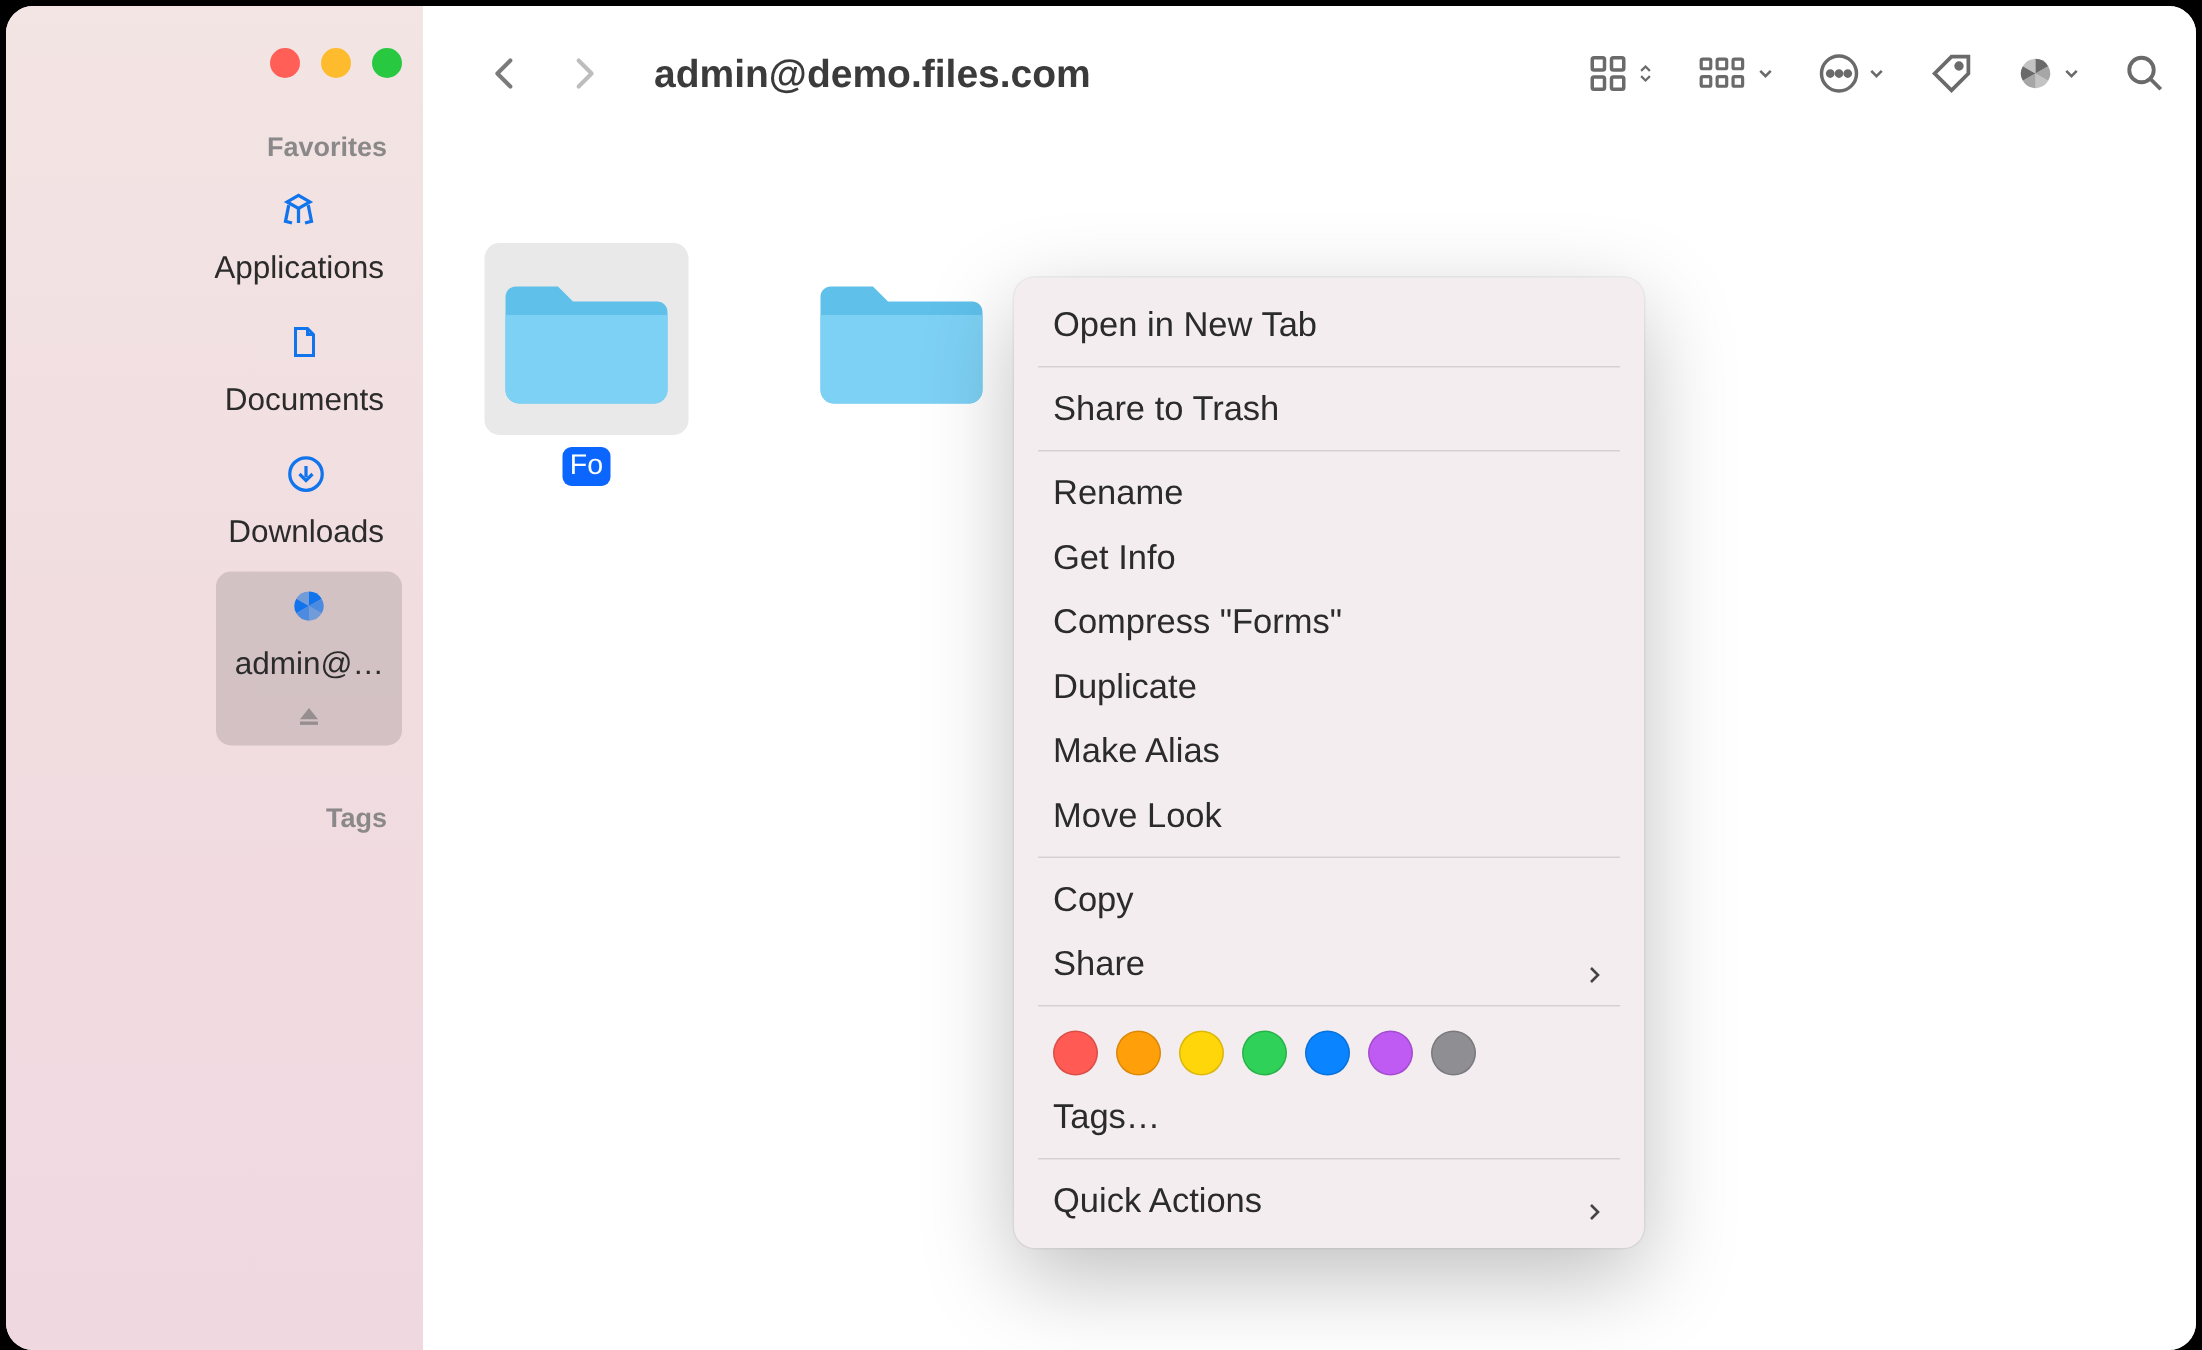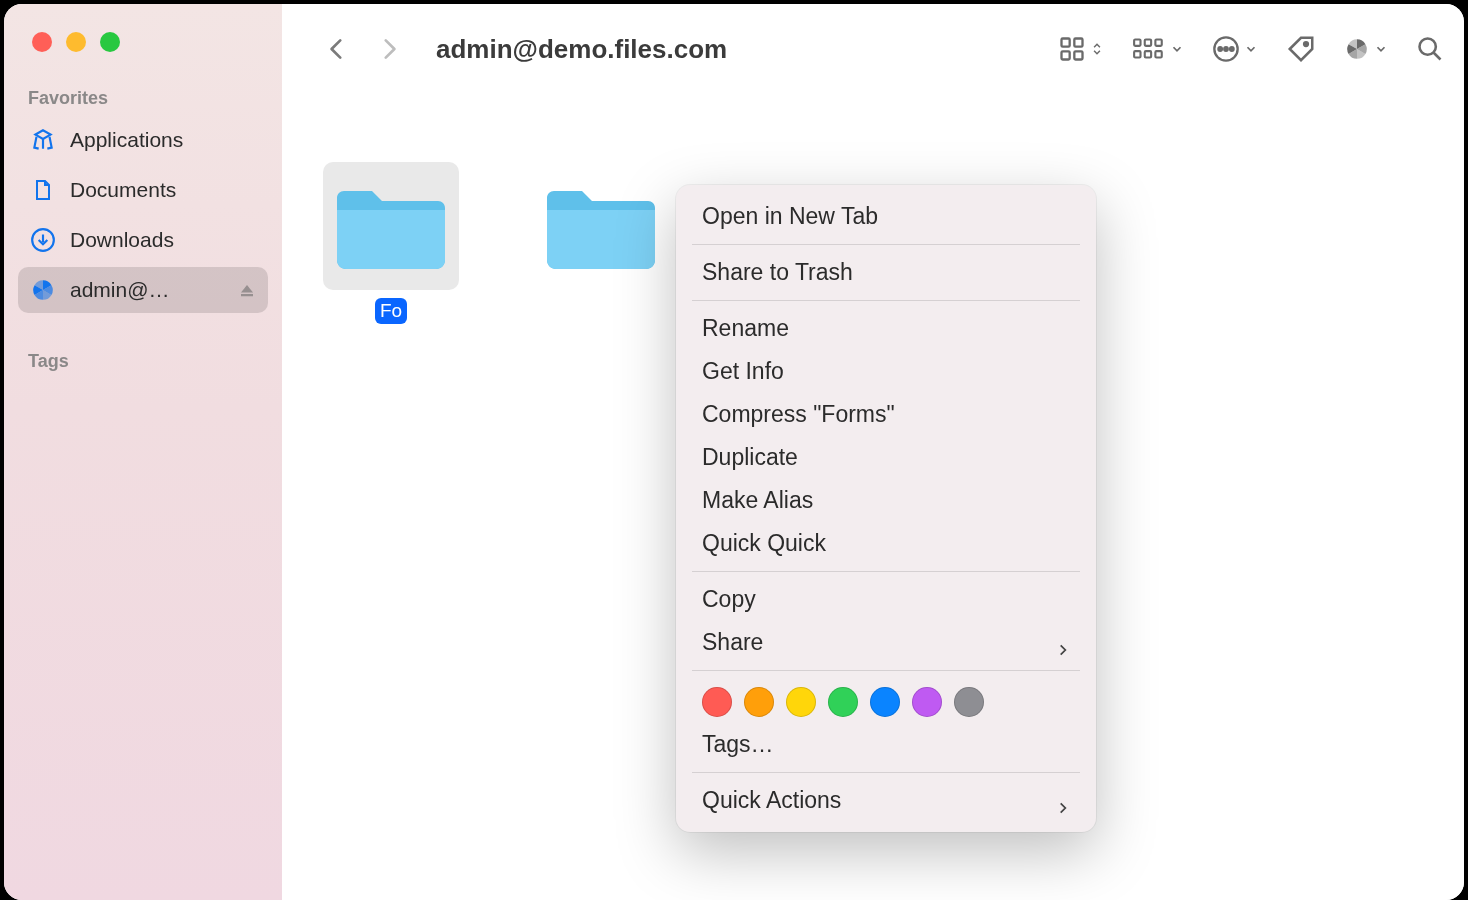--- a/index.html
+++ b/index.html
@@ -18,20 +18,21 @@
     border-radius: 18px;
     display: flex;
     overflow: hidden;
   }
   .sidebar {
     width: 278px;
     background: linear-gradient(180deg, #f3e5e4 0%, #f1dde0 45%, #f0d8e1 100%);
     padding: 18px 14px 0 14px;
     display: flex;
     flex-direction: column;
+    align-items: flex-end;
   }
   .traffic-lights {
     display: flex;
     gap: 14px;
     padding: 10px 0 30px 14px;
   }
   .tl { width: 20px; height: 20px; border-radius: 50%; }
   .tl.red { background: #ff5f57; }
   .tl.yellow { background: #febb2e; }
   .tl.green { background: #28c840; }
@@ -43,20 +44,21 @@
   }
   .sb-item {
     display: flex;
     align-items: center;
     gap: 14px;
     padding: 10px 12px;
     border-radius: 10px;
     font-size: 21px;
     color: #2b2b2b;
     margin-bottom: 4px;
+    flex-direction: column;
   }
   .sb-item .sb-icon { width: 26px; height: 26px; flex: 0 0 26px; display:flex; align-items:center; justify-content:center; }
   .sb-item.active {
     background: rgba(0,0,0,0.12);
   }
   .sb-label { flex: 1; white-space: nowrap; overflow: hidden; text-overflow: ellipsis; }
   .eject { width: 18px; height: 18px; opacity: 0.55; }
 
   .main {
     flex: 1;
@@ -353,21 +355,21 @@
       <div class="cm-item">
           <span>Compress "Forms"</span>
         </div>
       <div class="cm-item">
           <span>Duplicate</span>
         </div>
       <div class="cm-item">
           <span>Make Alias</span>
         </div>
       <div class="cm-item">
-          <span>Quick Quick</span>
+          <span>Move Look</span>
         </div>
       <div class="cm-sep"></div>
       <div class="cm-item">
           <span>Copy</span>
         </div>
       <div class="cm-item">
         <span>Share</span>
         <span class="arrow">
           <svg viewBox="0 0 24 24" width="14" height="14" fill="none" stroke="#444" stroke-width="3">
               <polyline points="8 4 16 12 8 20"></polyline>

